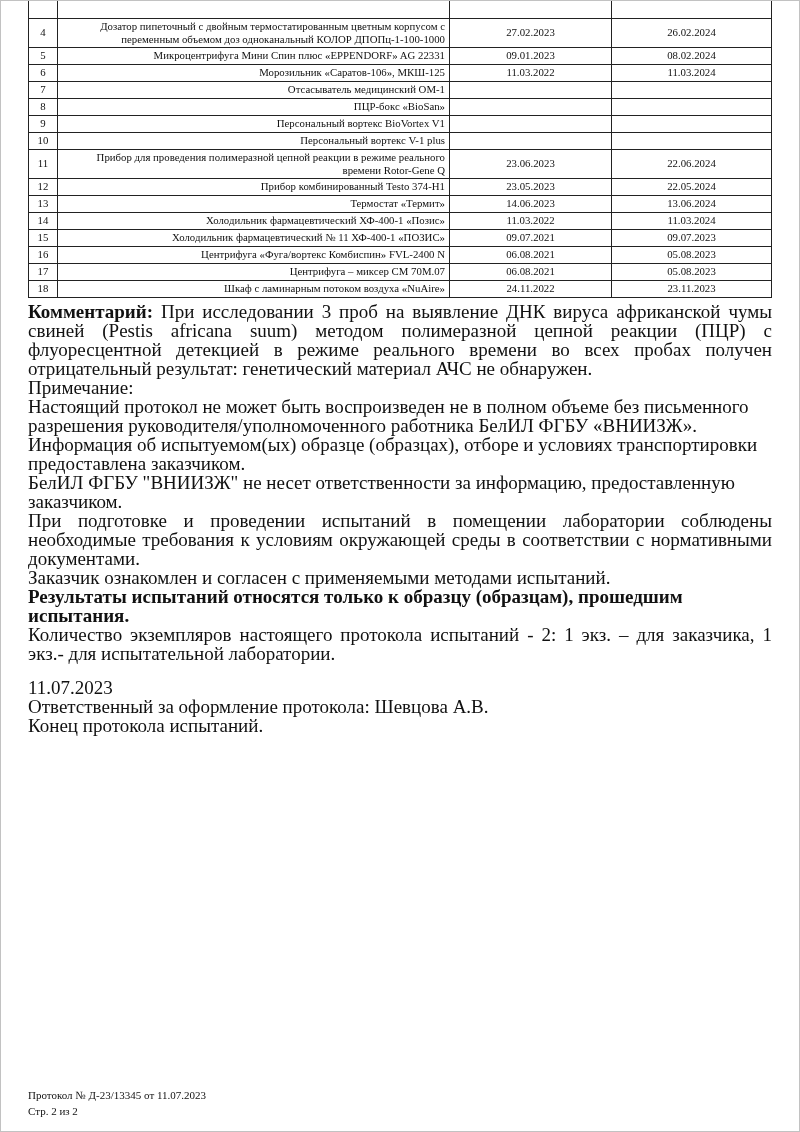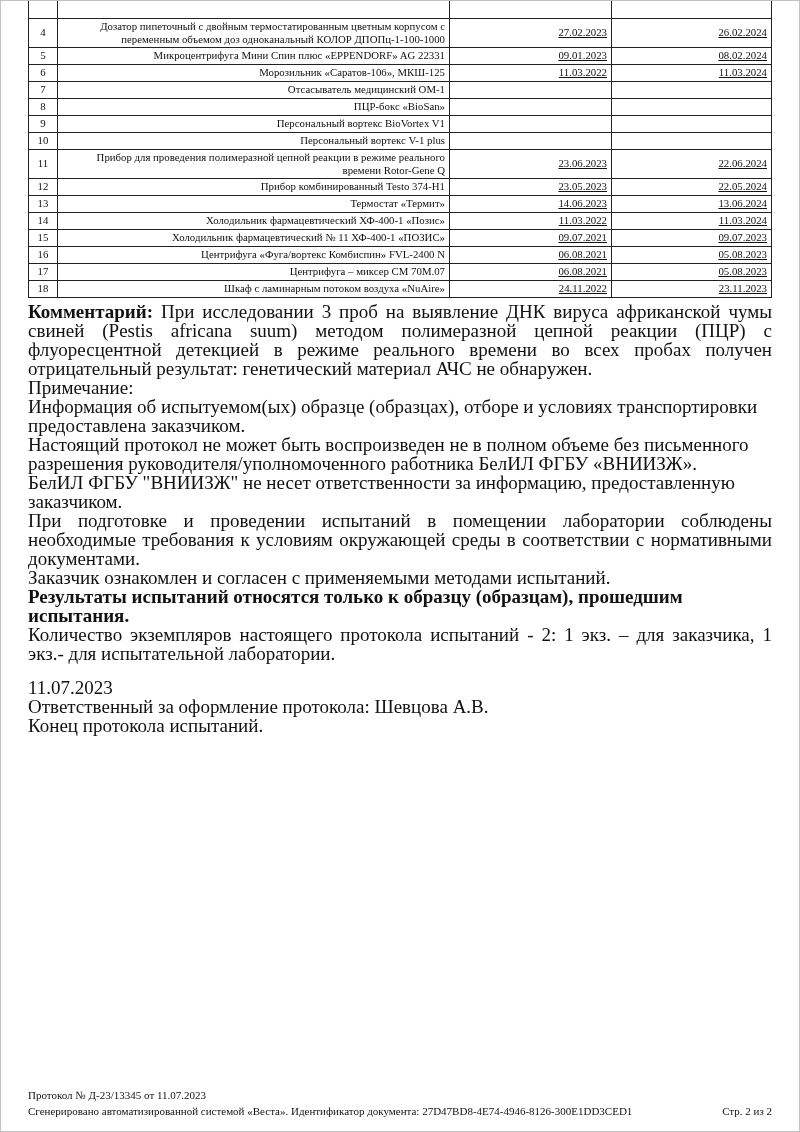--- a/index.html
+++ b/index.html
@@ -24,21 +24,21 @@
     border:1px solid #222;
     font-size:10.8px;
     line-height:13px;
     padding:1px 4px;
     vertical-align:middle;
     overflow:hidden;
   }
   table.equip tr.cut td{border-top:none;height:14px;}
   td.c-num{text-align:center;padding:1px 2px;}
   td.c-name{text-align:right;padding-left:6px;}
-  td.c-date{text-align:right;text-decoration:underline;}
+  td.c-date{text-align:center;}
   table.equip tr{height:17px;}
   
   .content{
     padding:0 27px;
     font-size:19px;
     line-height:19px;
   }
   .content p{margin:0;}
   p.comment{margin-top:4px;text-align:justify;}
   .notes-head{margin-top:9px;}
@@ -174,38 +174,37 @@
       </tbody>
   </table>
 
   <div class="content">
 
     <p class="comment"><b>Комментарий:</b> <span>При исследовании 3 проб на выявление ДНК вируса африканской чумы свиней (Pestis africana suum) методом полимеразной цепной реакции (ПЦР) с флуоресцентной детекцией в режиме реального времени во всех пробах получен отрицательный результат: генетический материал АЧС не обнаружен.</span></p>
 
     <p class="notes-head">Примечание:</p>
 
     <div class="notes">
+        <p>Настоящий протокол не может быть воспроизведен не в полном объеме без письменного разрешения руководителя/уполномоченного работника БелИЛ ФГБУ «ВНИИЗЖ».</p>
         <p>Информация об испытуемом(ых) образце (образцах), отборе и условиях транспортировки предоставлена заказчиком.</p>
-        <p>Настоящий протокол не может быть воспроизведен не в полном объеме без письменного разрешения руководителя/уполномоченного работника БелИЛ ФГБУ «ВНИИЗЖ».</p>
         <p>БелИЛ ФГБУ "ВНИИЗЖ" не несет ответственности за информацию, предоставленную заказчиком.</p>
         <p class="j">При подготовке и проведении испытаний в помещении лаборатории соблюдены необходимые требования к условиям окружающей среды в соответствии с нормативными документами.</p>
         <p>Заказчик ознакомлен и согласен с применяемыми методами испытаний.</p>
         <p class="b">Результаты испытаний относятся только к образцу (образцам), прошедшим испытания.</p>
         <p class="j">Количество экземпляров настоящего протокола испытаний - 2: 1 экз. – для заказчика, 1 экз.- для испытательной лаборатории.</p>
       </div>
 
     <div class="signoff">
       <span>11.07.2023</span>
       <span>Ответственный за оформление протокола: Шевцова А.В.</span>
     </div>
     <p>Конец протокола испытаний.</p>
 
   </div>
 
   <div class="footer">
     <div>Протокол № Д-23/13345 от 11.07.2023</div>
     <div class="footer-row2">
-      <span>Сгенерировано автоматизированной системой «Веста». Идентификатор документа: 27D47BD8-4E74-4946-8126-300E1DD3CED1</span>
       <span>Стр. 2 из 2</span>
     </div>
   </div>
 
 </div>
 
 </body></html>

